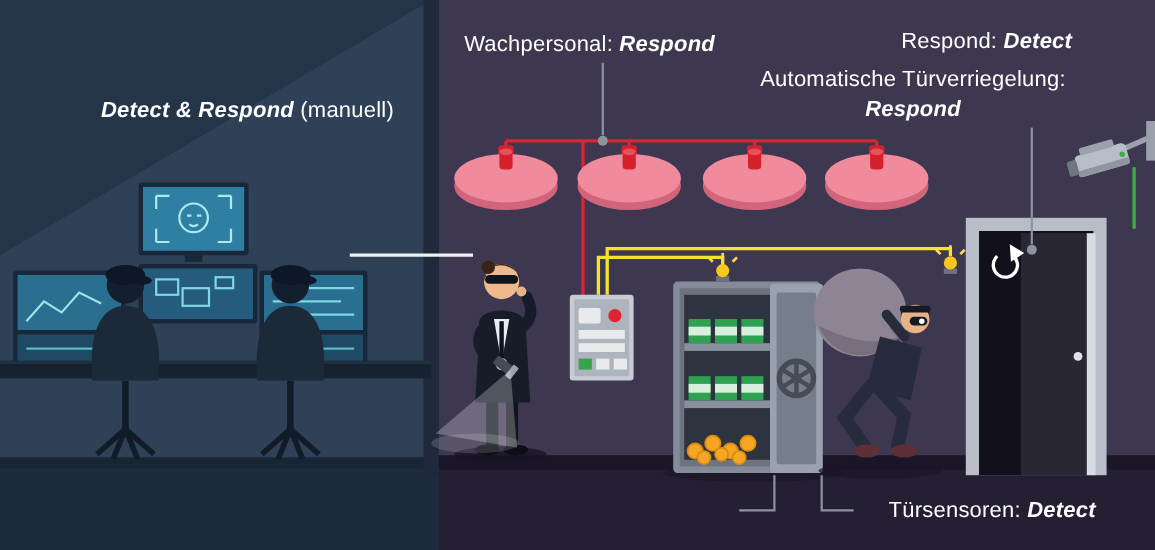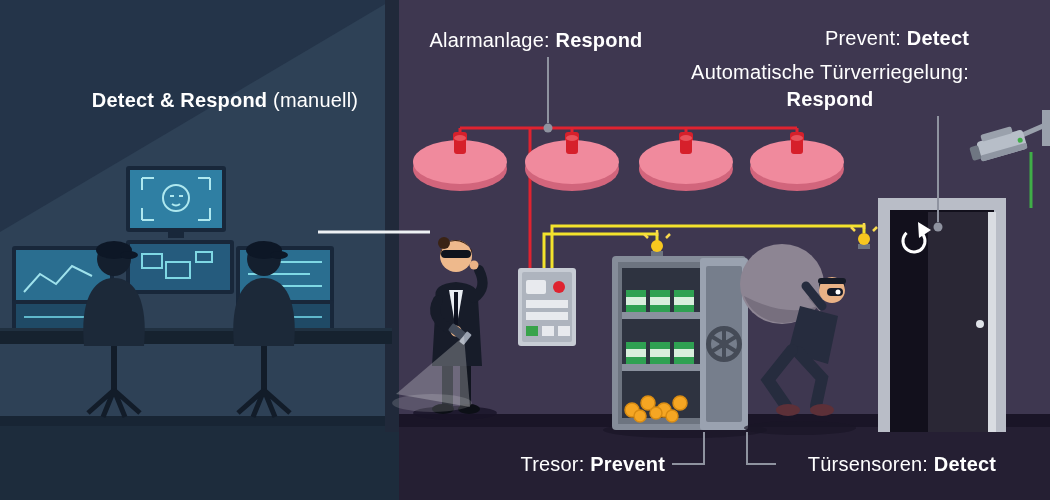--- a/index.html
+++ b/index.html
@@ -5,21 +5,21 @@
   html,body{margin:0;padding:0;background:#1c1727;}
   #stage{
     position:relative;width:1050px;height:500px;overflow:hidden;
     font-family:"Liberation Sans",sans-serif;background:#3e3750;
   }
   #scene{position:absolute;left:0;top:0;}
   .label{
     position:absolute;color:#fff;font-size:20px;line-height:27px;
     text-align:center;letter-spacing:.2px;white-space:nowrap;
   }
-  .label b{font-weight:bold;}
+  .label b{font-weight:bold;font-style:italic;}
 </style>
 </head>
 <body>
 
 <div id="stage">
 
 <svg id="scene" width="1050" height="500" viewBox="0 0 1050 500">
 
   <g>
     <rect x="0" y="0" width="1050" height="500" fill="#3e3750"></rect>
@@ -290,33 +290,30 @@
     <path d="M747,432 L747,464 L776,464"></path>
   </g>
 </svg>
 
 <div class="label" style="left:45px;top:60px;width:360px;">
   <br>
   <b>Detect &amp; Respond</b><span> (manuell)</span>
 </div>
 
 <div class="label" style="left:396px;top:27px;width:280px;">
-  <span>Alarmanlage: </span><b>Respond</b>
+  <span>Wachpersonal: </span><b>Respond</b>
 </div>
 
 <div class="label" style="left:787px;top:25px;width:220px;">
-  <span>Prevent: </span><b>Detect</b>
+  <span>Respond: </span><b>Detect</b>
 </div>
 
 <div class="label" style="left:655px;top:59px;width:350px;">
   <span>Automatische Türverriegelung:</span><br>
   <b>Respond</b>
 </div>
 
-<div class="label" style="left:440px;top:451px;width:225px;text-align:right;">
-  <span>Tresor: </span><b>Prevent</b>
-</div>
 
 <div class="label" style="left:782px;top:451px;width:240px;text-align:center;">
   <span>Türsensoren: </span><b>Detect</b>
 </div>
 
 </div>
 
 </body></html>

